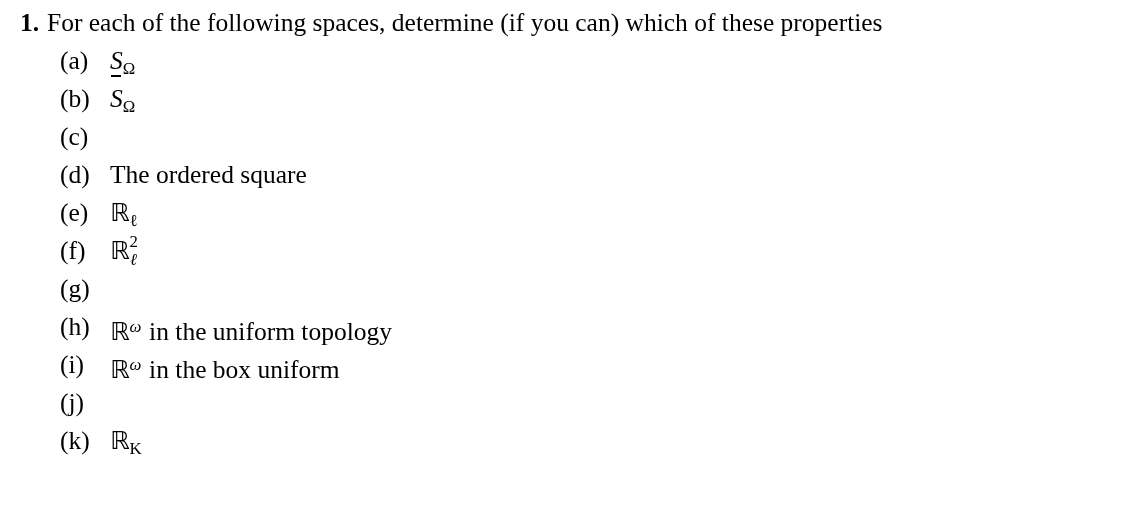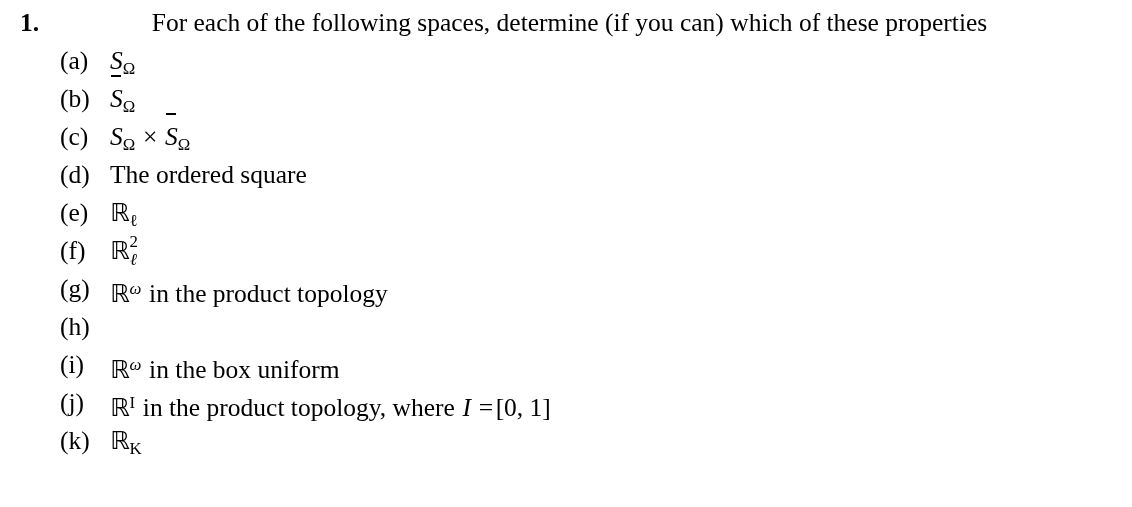--- a/index.html
+++ b/index.html
@@ -30,21 +30,20 @@
   }
   .stem-number {
     position: absolute;
     left: 20px;
     top: 0;
     font-weight: bold;
   }
   .stem-text {
     display: block;
     width: 1045px;
-    text-align: center;
   }
 
   
   .subitems {
     margin: 0;
     padding: 0;
     list-style: none;
   }
   .subitem {
     position: relative;
@@ -166,55 +165,53 @@
       <span class="subitem-body math"><span class="mi">S</span><span class="sub">Ω</span></span>
     </li>
 
     <li class="subitem">
       <span class="subitem-label">(b)</span>
       <span class="subitem-body math"><span class="overbar"><span class="bar"></span><span class="mi">S</span></span><span class="sub">Ω</span></span>
     </li>
 
     <li class="subitem">
       <span class="subitem-label">(c)</span>
-      <span class="subitem-body math"><span class="mi">S</span><span class="sub">Ω</span><span class="times">×</span><span class="overbar"><span class="bar"></span><span class="mi">S</span></span><span class="sub">Ω</span></span>
     </li>
 
     <li class="subitem">
       <span class="subitem-label">(d)</span>
       <span class="subitem-body">The ordered square</span>
     </li>
 
     <li class="subitem">
       <span class="subitem-label">(e)</span>
       <span class="subitem-body math"><span class="bb">ℝ</span><span class="sub script-l">ℓ</span></span>
     </li>
 
     <li class="subitem">
       <span class="subitem-label">(f)</span>
       <span class="subitem-body math"><span class="bb">ℝ</span><span class="updown"><span class="up">2</span><span class="down script-l">ℓ</span></span></span>
     </li>
 
     <li class="subitem">
       <span class="subitem-label">(g)</span>
-      <span class="subitem-body math"><span class="bb">ℝ</span><span class="sup-omega">ω</span><span class="rm sp-before">in the product topology</span></span>
     </li>
 
     <li class="subitem">
       <span class="subitem-label">(h)</span>
+      <span class="subitem-body math"><span class="bb">ℝ</span><span class="sup-omega">ω</span><span class="rm sp-before">in the uniform topology</span></span>
     </li>
 
     <li class="subitem">
       <span class="subitem-label">(i)</span>
       <span class="subitem-body math"><span class="bb">ℝ</span><span class="sup-omega">ω</span><span class="rm sp-before">in the box uniform</span></span>
     </li>
 
     <li class="subitem">
       <span class="subitem-label">(j)</span>
-      <span class="subitem-body math"><span class="bb">ℝ</span><span class="sup mi">I</span><span class="rm sp-before">in the product topology, where</span><span class="mi sp-before">I</span><span class="rm eq sp-before">=</span><span class="rm">[0, 1]</span></span>
     </li>
 
     <li class="subitem">
       <span class="subitem-label">(k)</span>
       <span class="subitem-body math"><span class="bb">ℝ</span><span class="sub mi">K</span></span>
     </li>
 
   </ol>
 </div>
 

